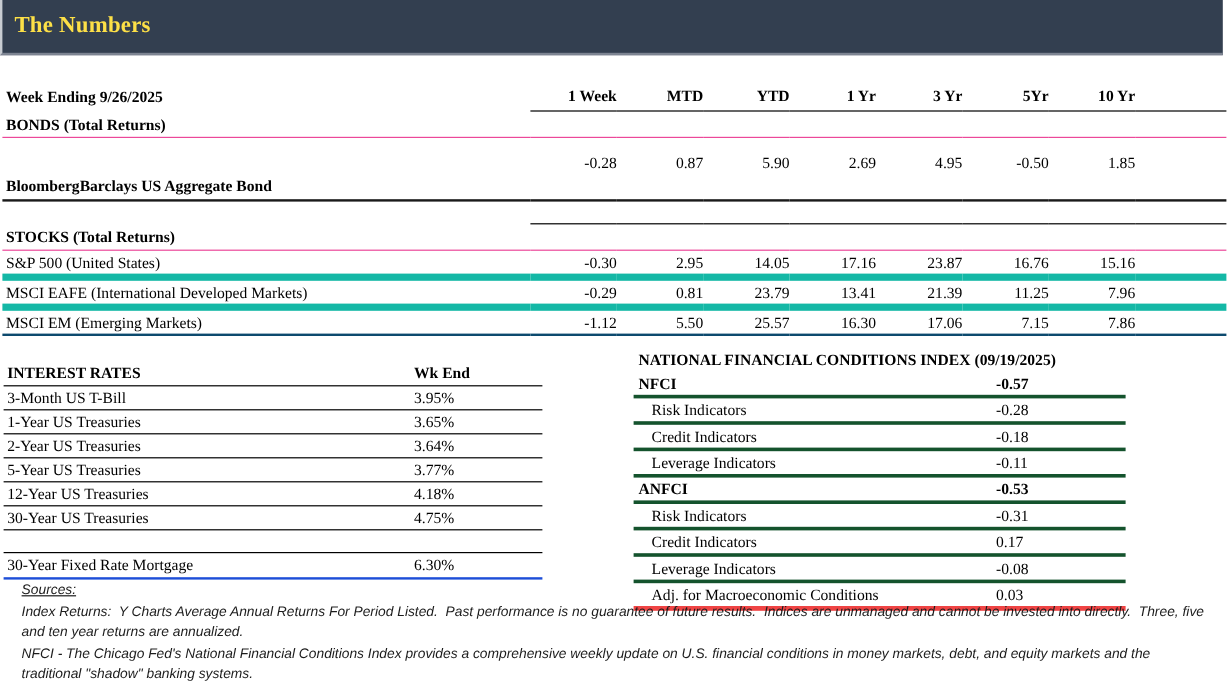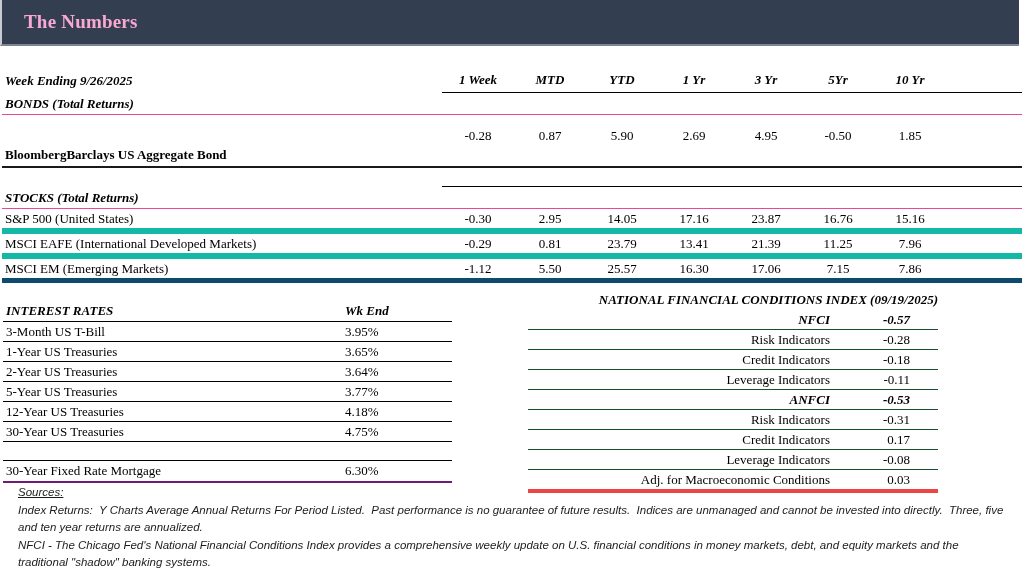--- a/index.html
+++ b/index.html
@@ -15,66 +15,66 @@
   
   .title-bar {
     position:absolute; left:0; top:0;
     width:1017px; height:44px;
     background:#333F50;
     border-left:2px solid #c8ccd2;
     border-bottom:2px solid #7d8492;
     display:flex; align-items:center;
   }
   .title-bar h1 {
-    margin:12px; padding-left:10px;
-    font-size:19px; font-weight:bold; color:#f9a8d4;
+    margin:0; padding-left:10px;
+    font-size:19px; font-weight:bold; color:#fde047;
     letter-spacing:0.2px;
   }
 
   
   table { border-collapse:collapse; table-layout:fixed; font-family:"Liberation Serif", serif; font-size:13px; }
   td, th { padding:0; overflow:hidden; white-space:nowrap; font-weight:normal; text-align:left; }
-  .b { font-weight:bold;font-style:italic; }
+  .b { font-weight:bold; }
 
   
   .returns-table { position:absolute; left:2px; top:62px; width:1020px; }
   .returns-table td.lbl { padding-left:3px; }
-  .returns-table td.num { text-align:center; }
+  .returns-table td.num { text-align:right; }
   .returns-table tr.colhead td { height:26px; vertical-align:bottom; padding-bottom:4px; }
   .returns-table tr.colhead td.num,
   .returns-table tr.colhead td.blank { border-bottom:1px solid #000; }
   .returns-table tr.sect td { height:19px; vertical-align:bottom; padding-bottom:2px; border-bottom:1px solid #ec4899; }
   .returns-table tr.bondrow td { height:41px; border-bottom:2px solid #1a1a1a; }
   .returns-table tr.bondrow td.lbl { vertical-align:bottom; padding-bottom:3px;font-weight:bold; }
   .returns-table tr.bondrow td.num { vertical-align:middle; padding-bottom:10px; }
   .returns-table tr.spacer td { height:14px; border:none; }
   .returns-table tr.shortline td { height:4px; border:none; }
   .returns-table tr.shortline td.num,
   .returns-table tr.shortline td.blank { border-bottom:1px solid #000; }
   .returns-table tr.stockrow td { height:19px; border-bottom:6px solid #14b8a6; vertical-align:middle; }
-  .returns-table tr.stockrow.last td { border-bottom:5px solid #0c4a6e;margin-top:28px; }
+  .returns-table tr.stockrow.last td { border-bottom:2px solid #0c4a6e;margin-top:28px; }
 
   
   .rates-table { position:absolute; left:3px; top:303px; width:449px; }
   .rates-table td { height:19px; vertical-align:middle; border-bottom:1px solid #000; }
   .rates-table tr.head td { height:16px; vertical-align:bottom; padding-bottom:2px; }
   .rates-table td.rlabel { padding-left:3px; }
   .rates-table td.rval { text-align:left; }
   .rates-table tr.gap td { border-bottom:1px solid #000; height:18px; }
   .rates-table tr.gap td { border-bottom:1px solid #000; }
   .rates-table tr.gapclear td { border-bottom:none; height:17px; }
-  .rates-table tr.mortgage td { border-bottom:2px solid #701a75; height:20px; }
+  .rates-table tr.mortgage td { border-bottom:2px solid #1d4ed8; height:20px; }
 
   
   .nfci-table { position:absolute; left:528px; top:289px; width:410px; }
-  .nfci-table td { height:19px; vertical-align:middle; border-bottom:1px solid #14532d; }
+  .nfci-table td { height:19px; vertical-align:middle; border-bottom:3px solid #14532d; }
   .nfci-table tr.head td { border-bottom:none; vertical-align:bottom; padding-bottom:2px; }
-  .nfci-table td.nlabel { padding-left:4px;text-align:right; }
+  .nfci-table td.nlabel { padding-left:4px; }
   .nfci-table td.nlabel.ind { padding-left:15px; }
-  .nfci-table td.nval { text-align:right; padding-right:28px; }
+  .nfci-table td.nval { padding-right:28px; }
   .nfci-table tr.lastrow td { border-bottom:4px solid #ef4444; }
 
   
   .footnotes {
     position:absolute; left:18px; top:484px; width:988px;
     font-family:"Liberation Sans", sans-serif;
     font-style:italic; font-size:11.5px; line-height:17.5px; color:#1c1c1c;
   }
   .footnotes .src { text-decoration:underline; }
   .footnotes p { margin:0; white-space:pre-wrap; }

